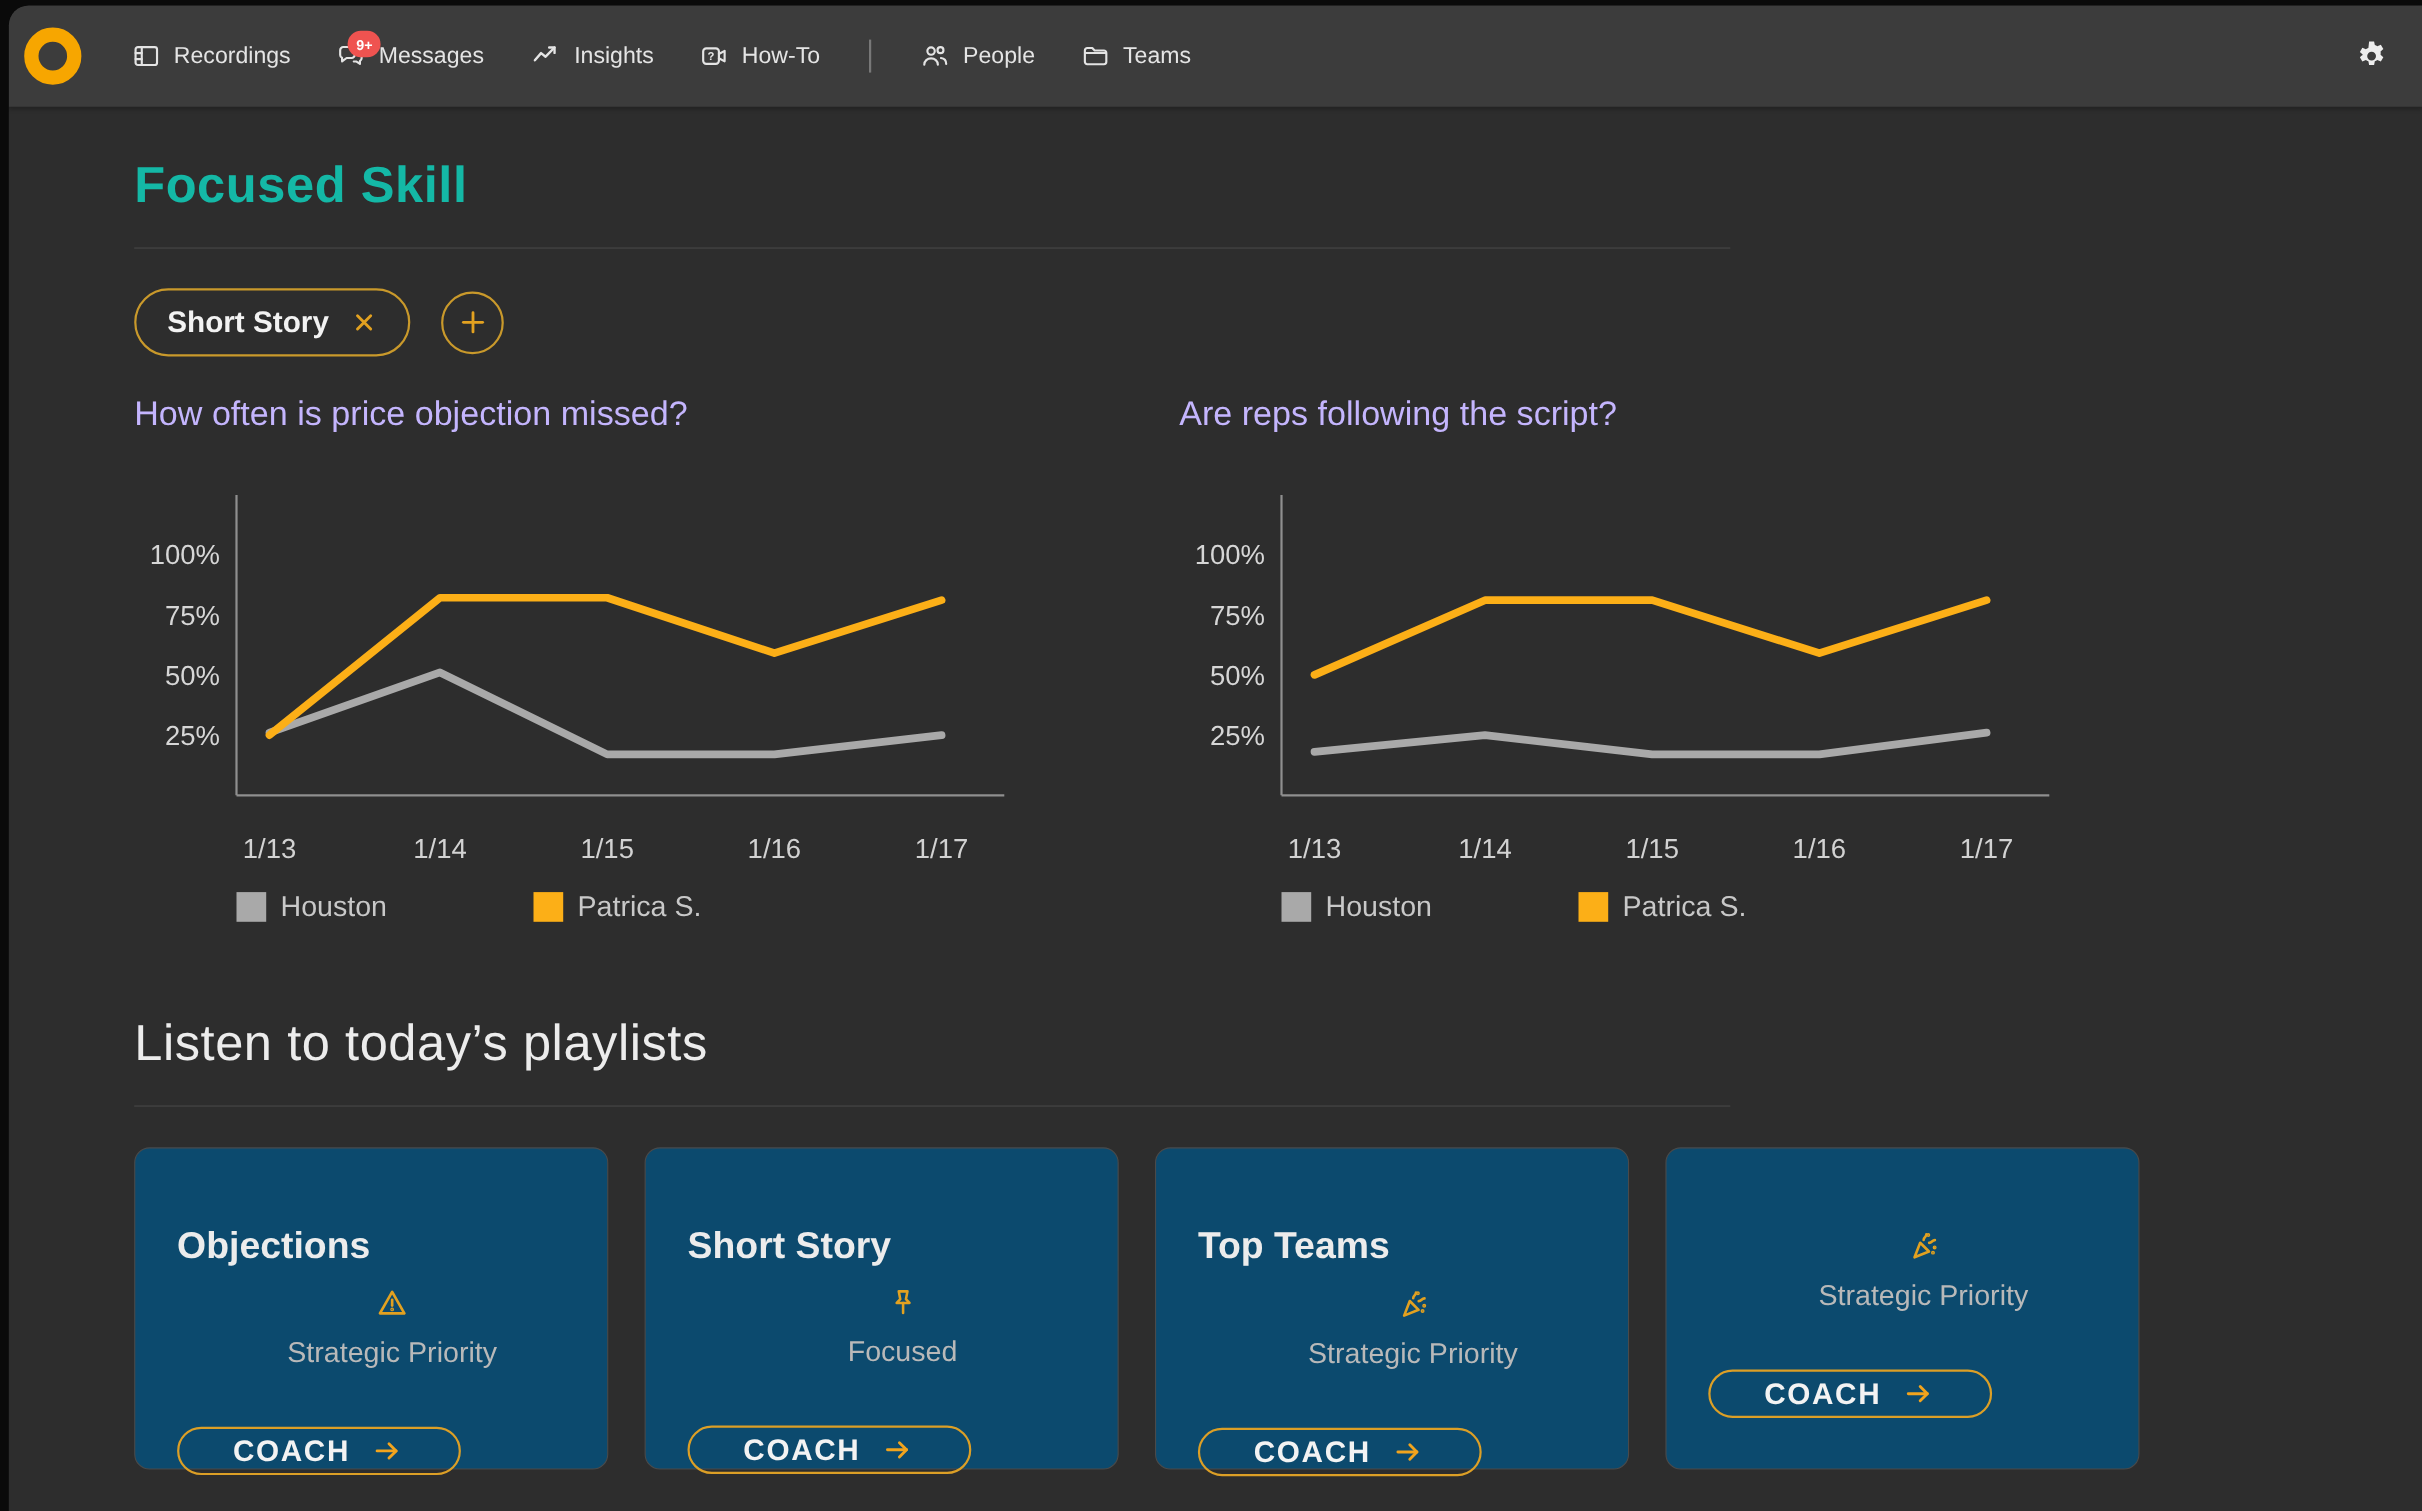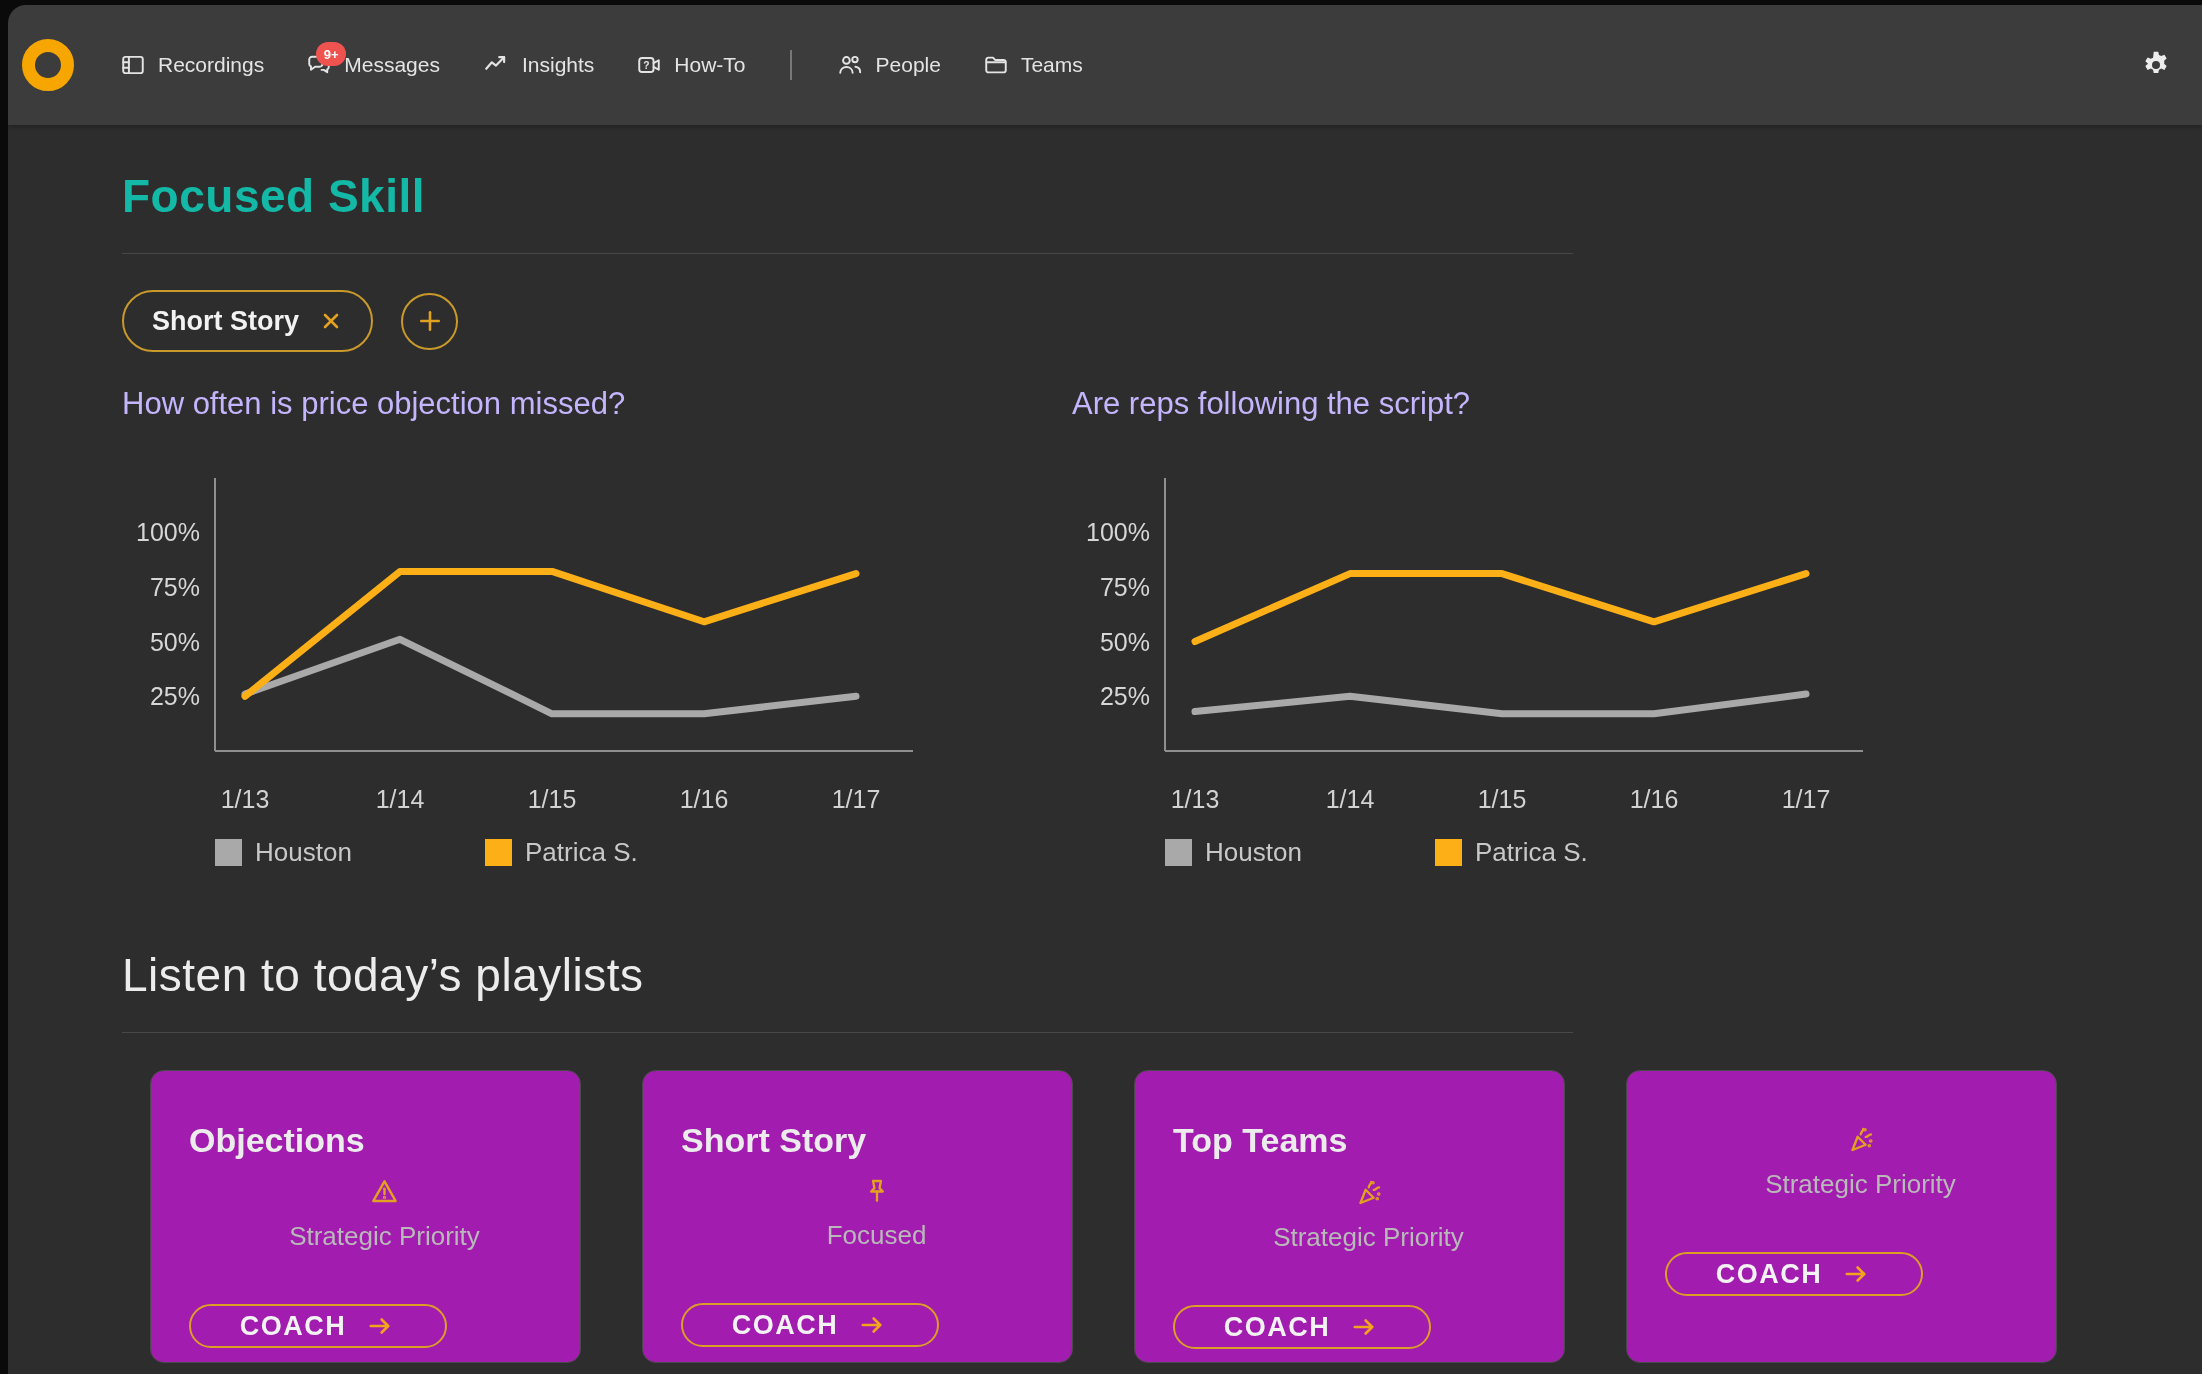--- a/index.html
+++ b/index.html
@@ -1,20 +1,20 @@
 <!DOCTYPE html>
 <html><head>
 <meta charset="utf-8">
 <style>
   html,body{margin:0;padding:0;background:#0a0a0a;width:2202px;height:1374px;overflow:hidden;
     font-family:"Liberation Sans", sans-serif;-webkit-font-smoothing:antialiased;}
   #app{position:absolute;left:8px;top:5px;width:2194px;height:1369px;background:#2d2d2d;
     border-top-left-radius:18px;overflow:hidden;}
   
-  .navbar{height:120px;background:#3c3c3c;display:flex;align-items:center;padding:0 30px 0 14px;
+  .navbar{height:92px;background:#3c3c3c;display:flex;align-items:center;padding:0 30px 0 14px;
     border-top-left-radius:18px;box-shadow:0 2px 5px rgba(0,0,0,.28);}
   .logo{width:26px;height:26px;border-radius:50%;border:13px solid #f7a600;margin-right:46px;flex:none;cursor:pointer;}
   .nav-items{display:flex;align-items:center;gap:42px;}
   .nav-item{display:flex;align-items:center;gap:12px;color:#e4e4e4;font-size:21px;cursor:pointer;}
   .nav-item .icon{position:relative;display:inline-flex;color:#e4e4e4;}
   .icon svg{display:block;}
   .badge{position:absolute;top:-10px;right:-14px;background:#ef5350;color:#fff;font-size:13px;font-weight:bold;
     min-width:24px;height:24px;border-radius:12px;display:flex;align-items:center;justify-content:center;padding:0 3px;}
   .nav-sep{width:2px;height:30px;background:#787878;margin:0 2px;}
   .nav-gear{margin-left:auto;color:#ededed;cursor:pointer;display:flex;}
@@ -30,21 +30,21 @@
     justify-content:center;color:#e2a120;cursor:pointer;background:none;}
   
   .charts-row{display:flex;margin-top:34px;}
   .chart-block{width:950px;}
   .chart-title{font-size:31px;font-weight:normal;color:#c4b5fd;margin:0 0 0 0;}
   .chart-block svg{margin-top:46px;}
   
   .h2{font-size:46px;color:#ececec;font-weight:500;margin:64px 0 0 0;letter-spacing:.5px;}
   .cards-row{display:flex;gap:33px;margin-top:37px;}
   .card{width:431px;height:293px;border:1.5px solid #4a4a4a;border-radius:14px;box-sizing:border-box;
-    padding:36px 0 0 38px;background:#a21caf;margin-left:28px;}
+    padding:56px 0 0 38px;background:#0c4a6e;}
   .card-title{font-size:34px;font-weight:bold;color:#ececec;margin:14px 0 0 0;}
   .card-tag{display:flex;align-items:center;gap:15px;margin-top:17px;color:#b9b9b9;font-size:26px;flex-direction:column;}
   .card-tag .icon{color:#e2a120;display:flex;}
   .coach-btn{margin-top:52px;width:258px;height:44px;border:2.5px solid #dc9f26;border-radius:32px;background:none;
     display:flex;align-items:center;justify-content:center;gap:18px;cursor:pointer;}
   .coach-label{color:#f3f3f3;font-size:27px;font-weight:bold;letter-spacing:1.5px;}
   .coach-arrow{color:#f2a41d;display:flex;}
 </style>
 </head>
 <body>

